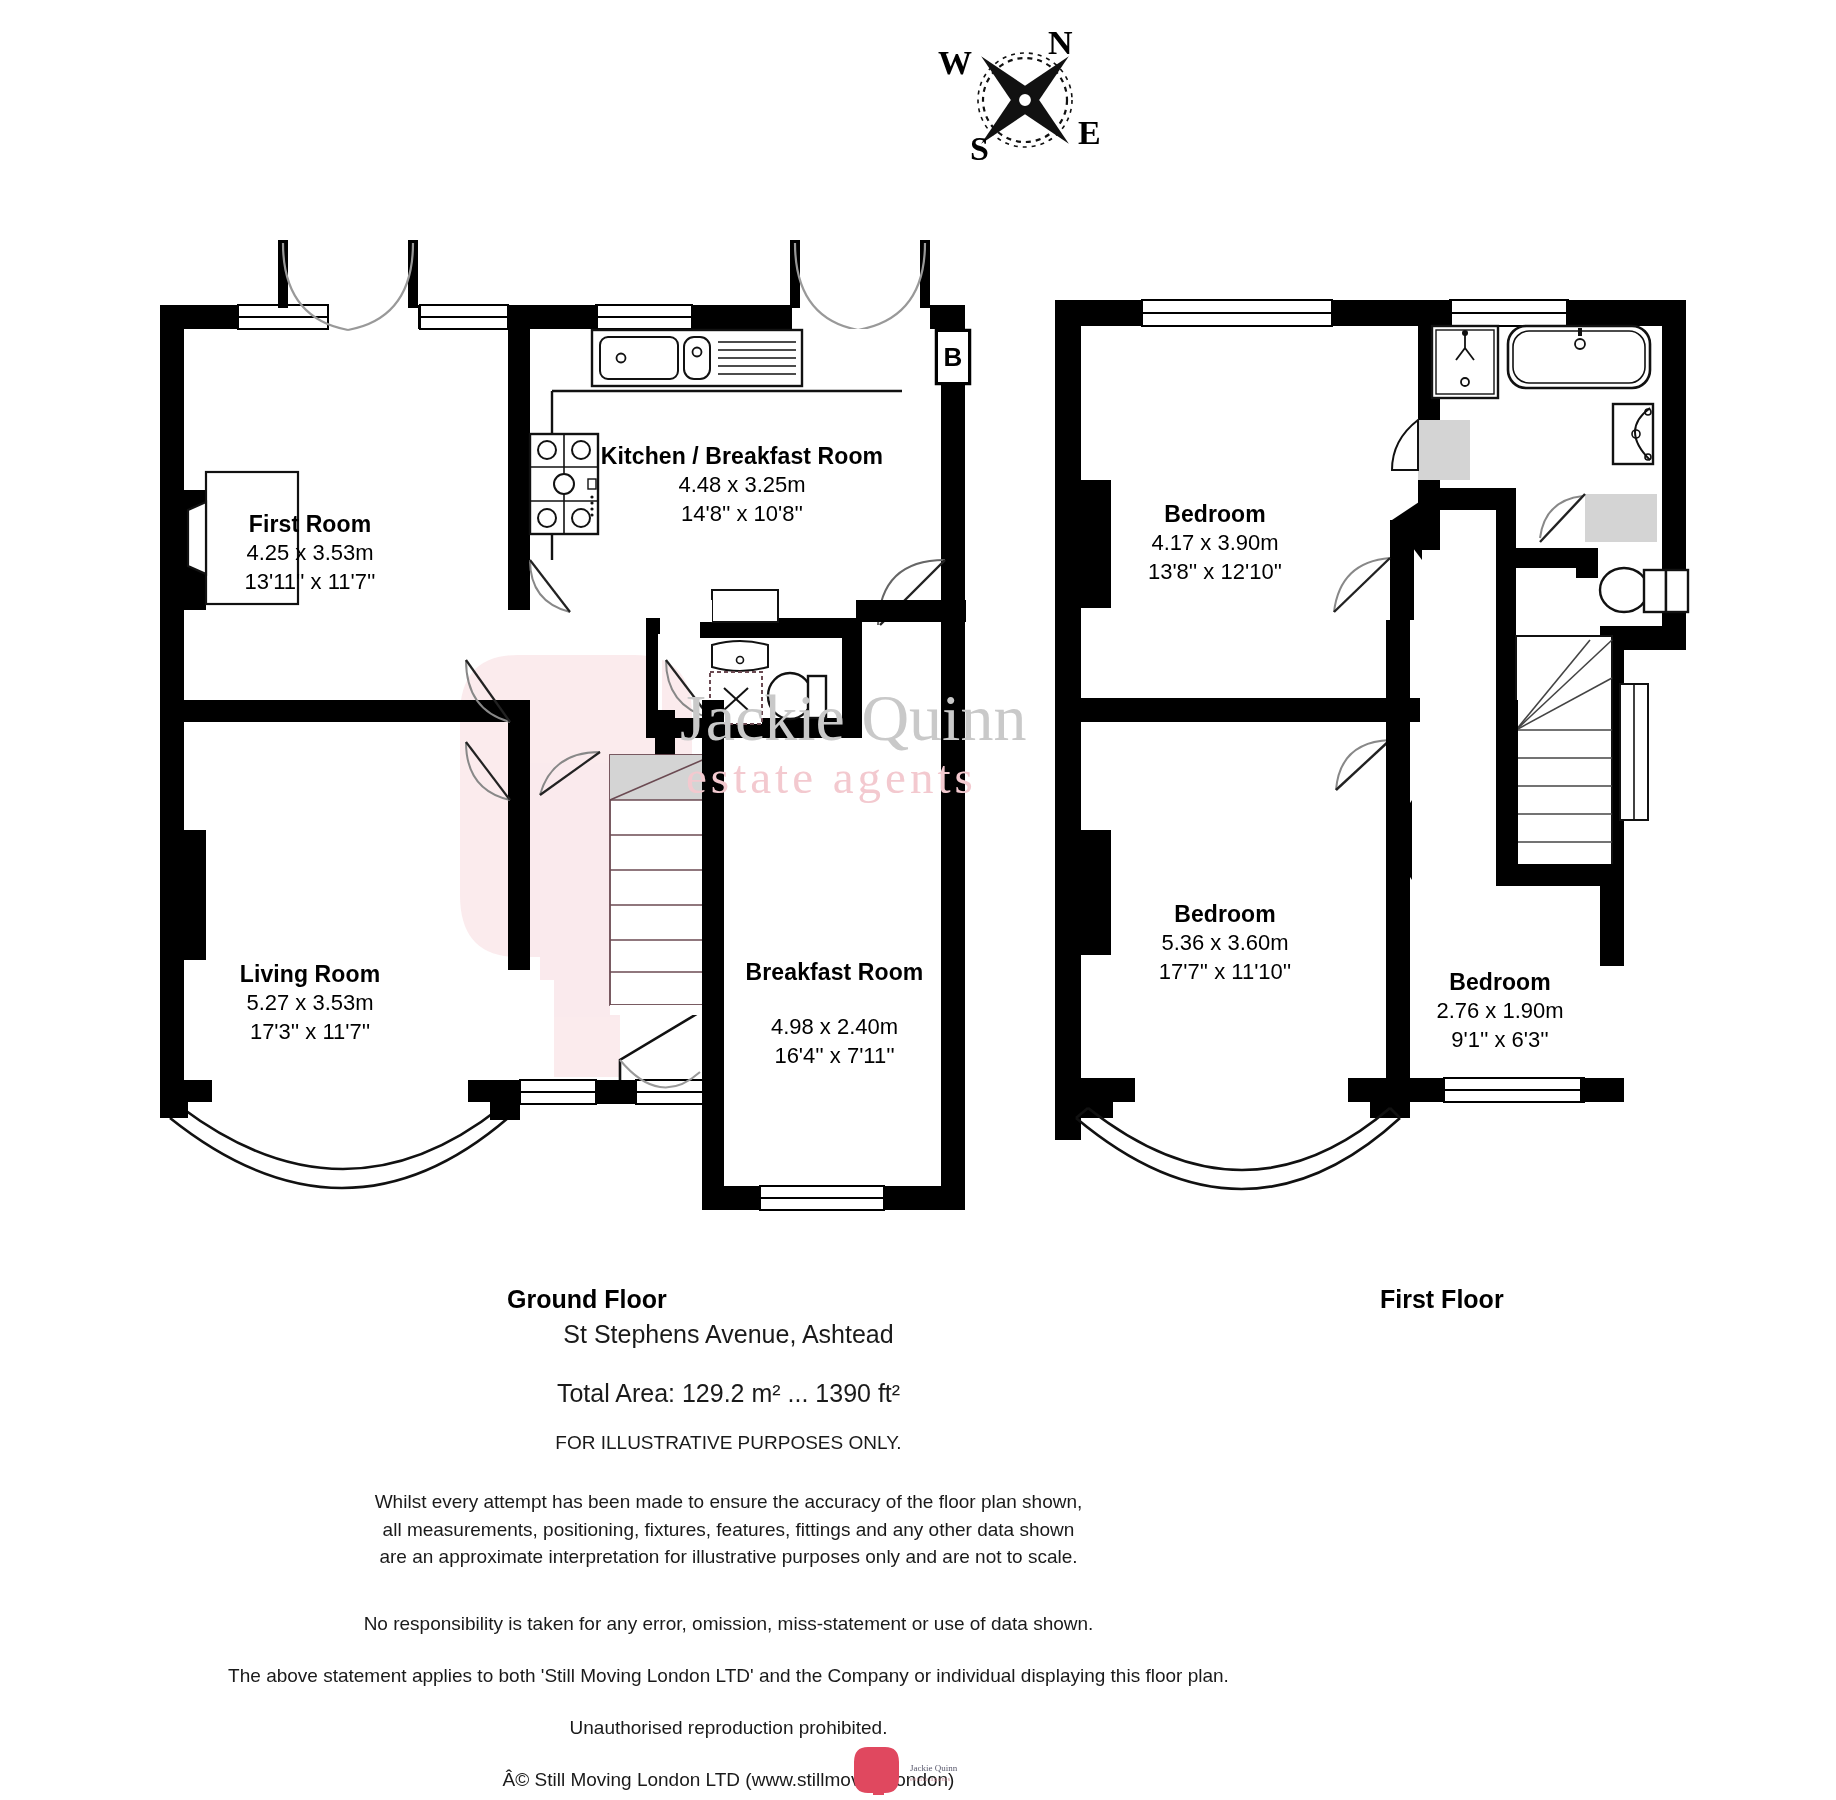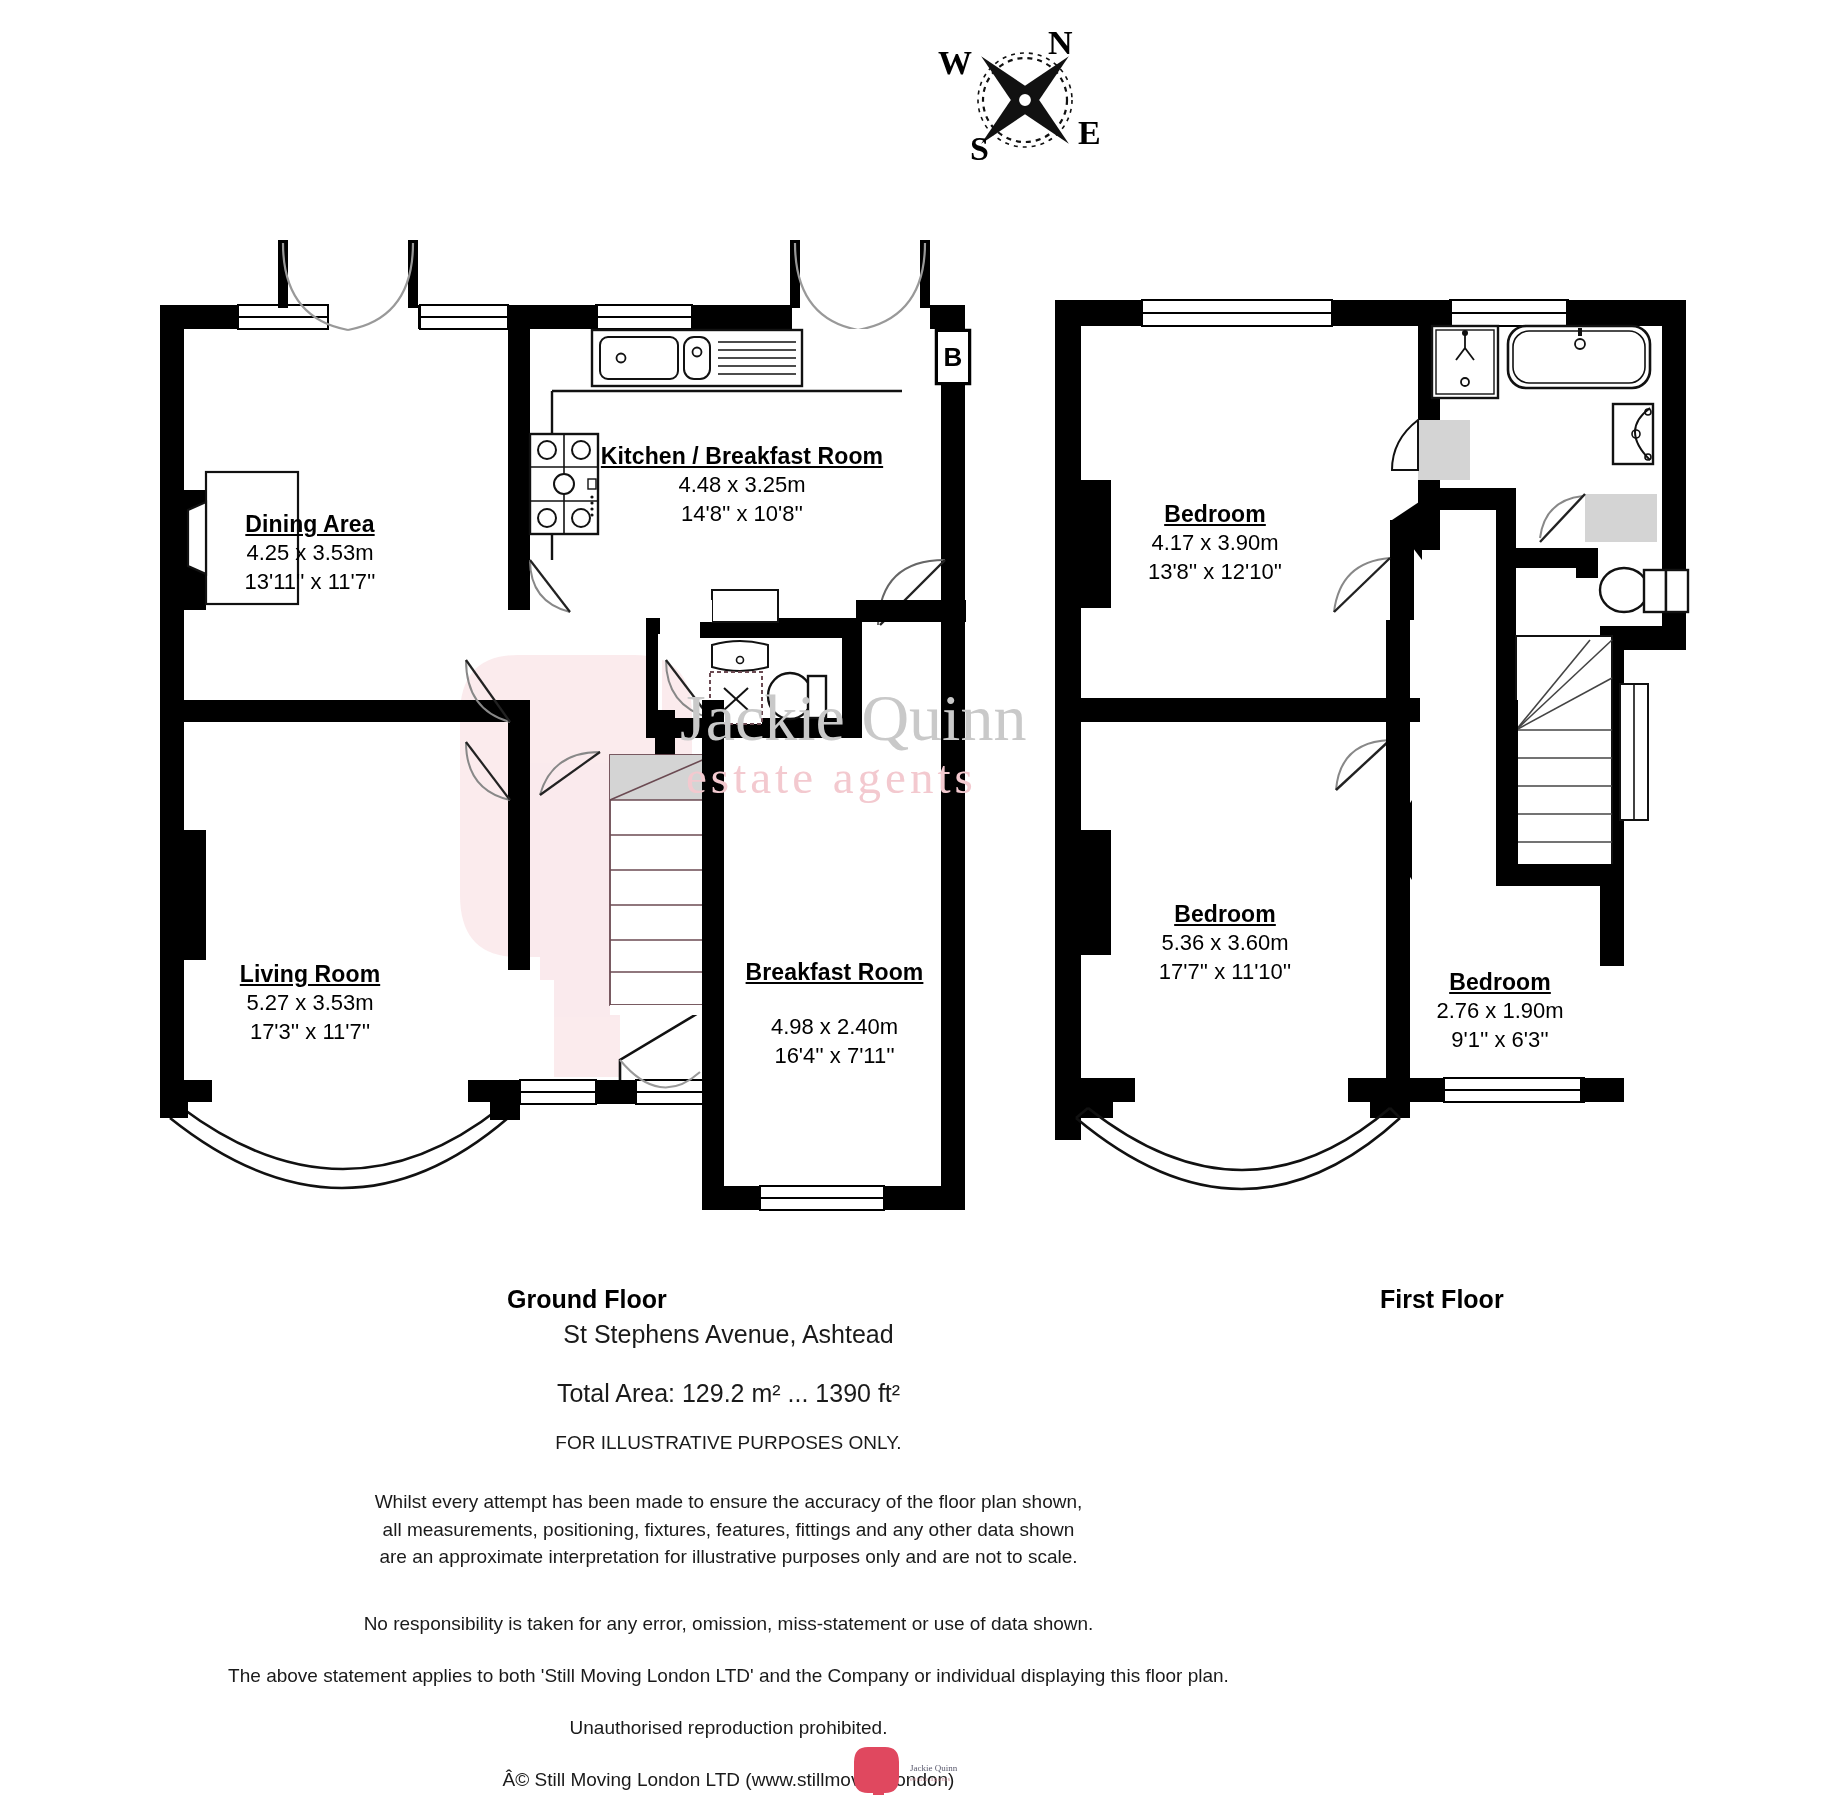--- a/index.html
+++ b/index.html
@@ -40,21 +40,20 @@
     text-align: center;
     color: #000000;
     line-height: 1.28;
     white-space: nowrap;
   }
   .room-label .rname {
     font-weight: bold;
     font-size: 23px;
     letter-spacing: 0.1px;
     display: block;
-    text-decoration: underline;
   }
   .room-label .rdim {
     font-size: 22px;
     display: block;
   }
   .floor-title {
     position: absolute;
     font-weight: bold;
     font-size: 25px;
     color: #000;
@@ -498,21 +497,21 @@
       <path d="M1418 420 Q 1392 440 1392 470 L1418 470 Z" fill="#fff" stroke="#111" stroke-width="2"></path>
     </g>
   </svg>
 
   <div class="watermark">
     <div class="wm-text-1">Jackie Quinn</div>
     <div class="wm-text-2">estate agents</div>
   </div>
 
   <div class="room-label" style="left:180px; top:510px; width:260px;">
-    <span class="rname">Dining Area</span>
+    <span class="rname">First Room</span>
     <span class="rdim">4.25 x 3.53m</span>
     <span class="rdim">13'11'' x 11'7''</span>
   </div>
 
   <div class="room-label" style="left:562px; top:442px; width:360px;">
     <span class="rname">Kitchen / Breakfast Room</span>
     <span class="rdim">4.48 x 3.25m</span>
     <span class="rdim">14'8'' x 10'8''</span>
   </div>
 

